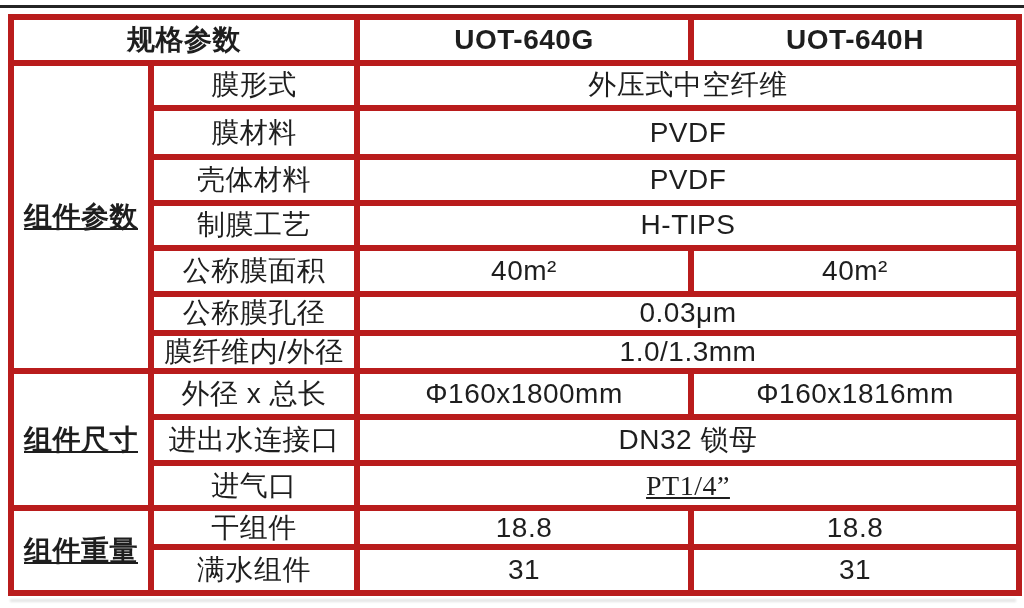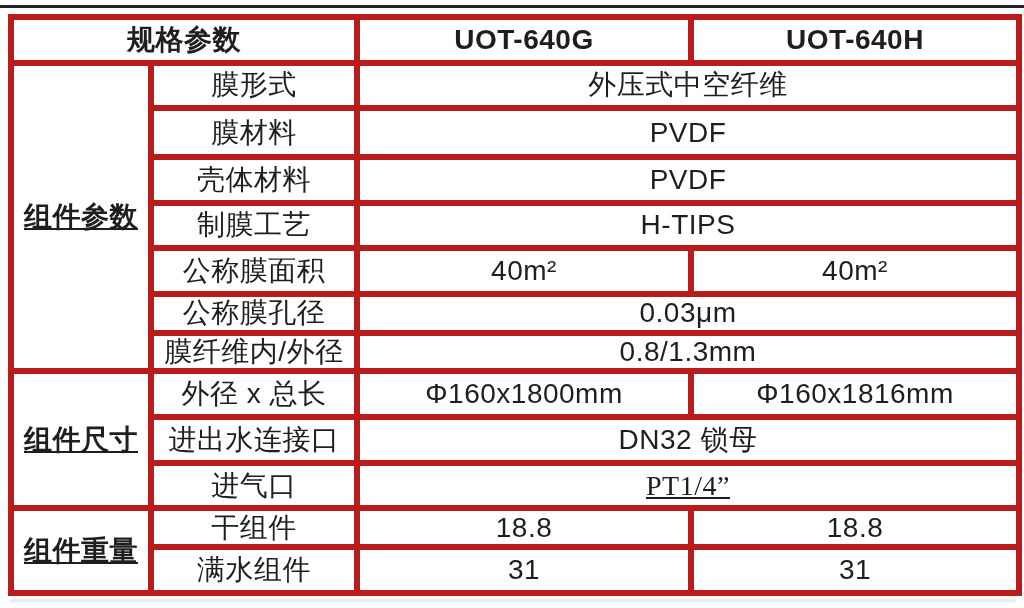--- a/index.html
+++ b/index.html
@@ -125,21 +125,21 @@
       <td class="param">公称膜面积</td>
       <td class="val">40m²</td>
       <td class="val">40m²</td>
     </tr>
     <tr style="height:36px">
       <td class="param">公称膜孔径</td>
       <td colspan="2" class="val">0.03μm</td>
     </tr>
     <tr style="height:34px">
       <td class="param">膜纤维内/外径</td>
-      <td colspan="2" class="val">0.8/1.3mm</td>
+      <td colspan="2" class="val">1.0/1.3mm</td>
     </tr>
 
     <tr class="sect" style="height:45px">
       <td rowspan="3" class="group">组件尺寸</td>
       <td class="param">外径 x 总长</td>
       <td class="val">Φ160x1800mm</td>
       <td class="val">Φ160x1816mm</td>
     </tr>
     <tr style="height:45px">
       <td class="param">进出水连接口</td>

